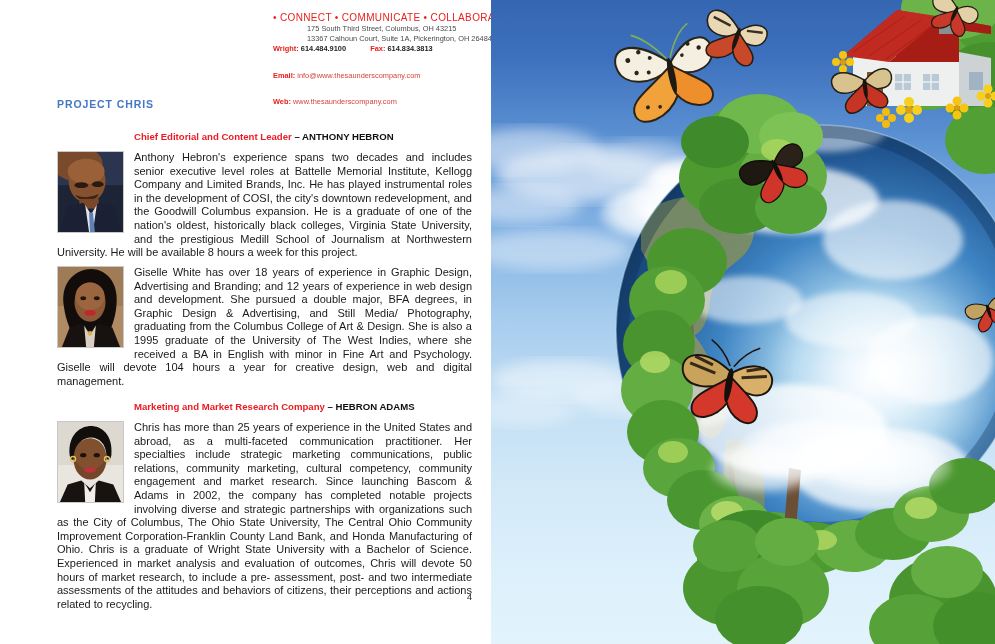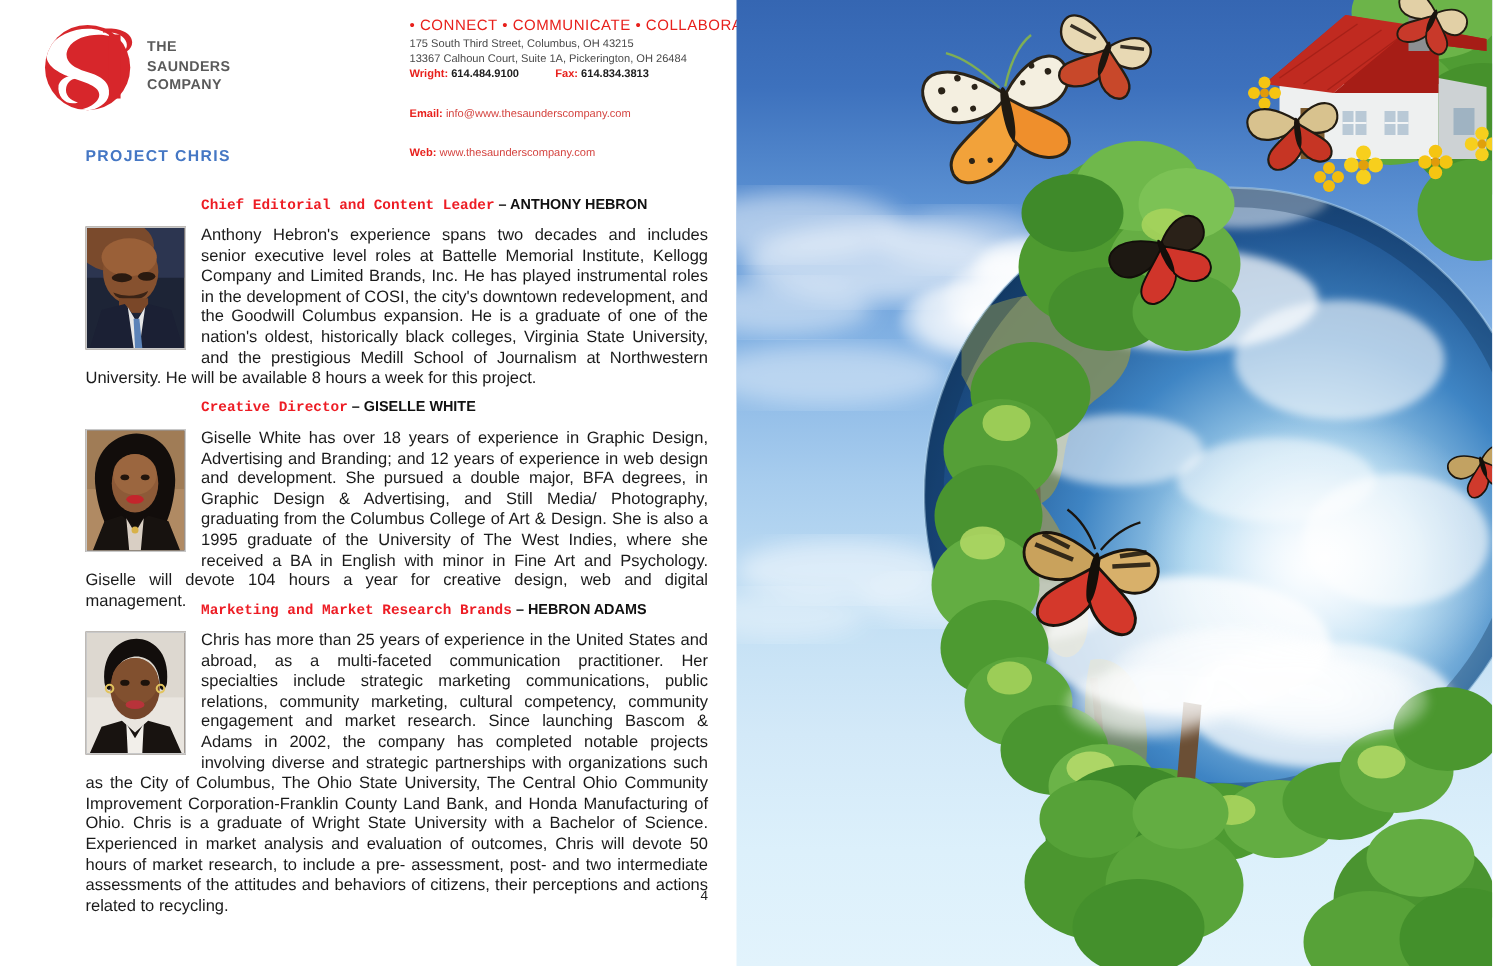--- a/index.html
+++ b/index.html
@@ -79,20 +79,21 @@
     letter-spacing: .35px;
     line-height: 10px;
     margin-bottom: 1px;
     white-space: nowrap;
   }
   .addr {
     color: #4a4a4a;
     font-size: 7.4px;
     line-height: 10.2px;
     white-space: nowrap;
+    margin-left: 34px;
   }
   .phoneline {
     font-size: 7.4px;
     line-height: 10.6px;
     white-space: nowrap;
     color: #1d1d1d;
     font-weight: 700;
   }
   .phoneline .lab { color: #e8201c; }
   .phoneline .gap { display:inline-block; width: 20px; }
@@ -127,21 +128,21 @@
   #entry-2 { top: 401px; }
 
   .entry-heading {
     font-size: 9.6px;
     font-weight: 700;
     line-height: 12px;
     margin: 0 0 8px 0;
     padding-left: 77px;
     white-space: nowrap;
   }
-  .entry-heading .role { color: #ed1c24; font-family: Liberation Mono, monospace; }
+  .entry-heading .role { color: #ed1c24; }
   .entry-heading .dash { color: #111111; }
   .entry-heading .person { color: #111111; }
 
   .portrait {
     float: left;
     width: 67px;
     height: 82px;
     margin: 0 10px 3px 0;
     border: 1px solid #c8c8c8;
     box-sizing: border-box;
@@ -193,48 +194,20 @@
 </style>
 </head>
 <body>
 
 <div id="page">
 
   <div id="doc-column">
 
     <div id="doc-header">
 
-      <div id="brand-block">
-        <svg id="logo-mark" viewBox="0 0 100 96">
-          <defs>
-            <clipPath id="circClip">
-                <circle cx="46" cy="48" r="44"></circle>
-              </clipPath>
-          </defs>
-          <circle cx="46" cy="48" r="44" fill="#d7262b"></circle>
-          <g clip-path="url(#circClip)">
-
-            <path d="M4 30 C 18 6, 56 2, 70 16 C 58 12, 34 14, 26 28 C 20 40, 30 48, 44 52
-                     C 58 56, 70 62, 68 76 C 66 88, 48 96, 30 92
-                     C 46 92, 58 84, 58 76 C 58 68, 46 64, 34 60
-                     C 16 54, 0 46, 4 30 Z" fill="#ffffff"></path>
-            <path d="M16 66 C 20 56, 34 54, 40 60 C 34 58, 26 60, 24 68 C 22 76, 28 82, 36 84
-                     C 26 88, 14 80, 16 66 Z" fill="#ffffff"></path>
-          </g>
-
-          <path d="M62 8 C 78 6, 92 12, 92 22 C 92 30, 84 34, 74 36 C 84 34, 88 28, 86 22
-                   C 84 14, 72 10, 62 12 Z" fill="#d7262b"></path>
-          <path d="M68 14 L 80 14 L 80 80 L 68 80 Z" fill="#d7262b"></path>
-        </svg>
-        <div id="brand-words">
-          <div>THE</div>
-          <div>SAUNDERS</div>
-          <div>COMPANY</div>
-        </div>
-      </div>
 
       <div id="contact-block">
         <div class="tagline">• CONNECT • COMMUNICATE • COLLABORATE •</div>
         <div class="addr">175 South Third Street, Columbus, OH 43215</div>
         <div class="addr">13367 Calhoun Court, Suite 1A, Pickerington, OH 26484</div>
         <div class="phoneline">
           <span class="lab">Wright:</span>
           <span>614.484.9100</span>
           <span class="gap"></span>
           <span class="lab">Fax:</span>
@@ -270,44 +243,41 @@
           <rect x="22" y="48" width="20" height="10" fill="#7a4728"></rect>
           <path d="M2 82 L10 56 L26 52 L34 62 L42 52 L58 56 L66 82 Z" fill="#1b2034"></path>
           <path d="M28 54 L34 64 L40 54 L36 82 L32 82 Z" fill="#e6e6e6"></path>
           <path d="M32 62 L36 62 L38 82 L33 82 Z" fill="#5c83b8"></path>
         </svg>
       </div>
       <p class="entry-body">Anthony Hebron's experience spans two decades and includes senior executive level roles at Battelle Memorial Institute, Kellogg Company and Limited Brands, Inc. He has played instrumental roles in the development of COSI, the city's downtown redevelopment, and the Goodwill Columbus expansion. He is a graduate of one of the nation's oldest, historically black colleges, Virginia State University, and the prestigious Medill School of Journalism at Northwestern University. He will be available 8 hours a week for this project.</p>
     </div>
 
     <div class="staff-entry clearfix" id="entry-1">
-      <div class="entry-heading">
-        <span class="role">Creative Director</span><span class="dash"> – </span><span class="person">GISELLE WHITE</span>
-      </div>
       <div class="portrait">
         <svg viewBox="0 0 67 82" preserveAspectRatio="none">
           <rect width="67" height="82" fill="#b08a63"></rect>
           <rect x="0" y="0" width="67" height="40" fill="#a07c56"></rect>
           <path d="M6 40 C 2 14, 20 2, 34 2 C 48 2, 64 14, 60 42 C 58 58, 52 70, 46 78 L20 78 C 14 68, 8 56, 6 40 Z" fill="#120d0b"></path>
           <ellipse cx="33" cy="36" rx="16" ry="20" fill="#8d5a38"></ellipse>
           <ellipse cx="33" cy="30" rx="15" ry="14" fill="#9b663f"></ellipse>
           <ellipse cx="26" cy="32" rx="3" ry="2" fill="#21150d"></ellipse>
           <ellipse cx="40" cy="32" rx="3" ry="2" fill="#21150d"></ellipse>
           <ellipse cx="33" cy="47" rx="6" ry="3" fill="#c4252c"></ellipse>
           <path d="M4 82 L12 62 L24 58 L33 66 L42 58 L56 62 L64 82 Z" fill="#17120f"></path>
           <path d="M27 60 L33 70 L39 60 L37 82 L29 82 Z" fill="#d9cfc4"></path>
           <circle cx="33" cy="68" r="2.4" fill="#d8b24a"></circle>
         </svg>
       </div>
       <p class="entry-body">Giselle White has over 18 years of experience in Graphic Design, Advertising and Branding; and 12 years of experience in web design and development. She pursued a double major, BFA degrees, in Graphic Design &amp; Advertising, and Still Media/ Photography, graduating from the Columbus College of Art &amp; Design. She is also a 1995 graduate of the University of The West Indies, where she received a BA in English with minor in Fine Art and Psychology. Giselle will devote 104 hours a year for creative design, web and digital management.</p>
     </div>
 
     <div class="staff-entry clearfix" id="entry-2">
       <div class="entry-heading">
-        <span class="role">Marketing and Market Research Brands</span><span class="dash"> – </span><span class="person">HEBRON ADAMS</span>
+        <span class="role">Marketing and Market Research Company</span><span class="dash"> – </span><span class="person">HEBRON ADAMS</span>
       </div>
       <div class="portrait">
         <svg viewBox="0 0 67 82" preserveAspectRatio="none">
           <rect width="67" height="82" fill="#e9e5df"></rect>
           <rect x="0" y="0" width="67" height="44" fill="#ddd8d0"></rect>
           <path d="M12 34 C 10 12, 24 4, 34 4 C 44 4, 57 12, 55 34 C 54 40, 50 40 50 36 C 50 22, 42 16, 34 16 C 26 16, 18 22, 17 36 C 17 40, 13 40, 12 34 Z" fill="#120e0c"></path>
           <ellipse cx="33" cy="38" rx="17" ry="21" fill="#75452a"></ellipse>
           <ellipse cx="33" cy="33" rx="16" ry="16" fill="#81502f"></ellipse>
           <ellipse cx="26" cy="34" rx="3.2" ry="2.1" fill="#1c120b"></ellipse>
           <ellipse cx="40" cy="34" rx="3.2" ry="2.1" fill="#1c120b"></ellipse>

